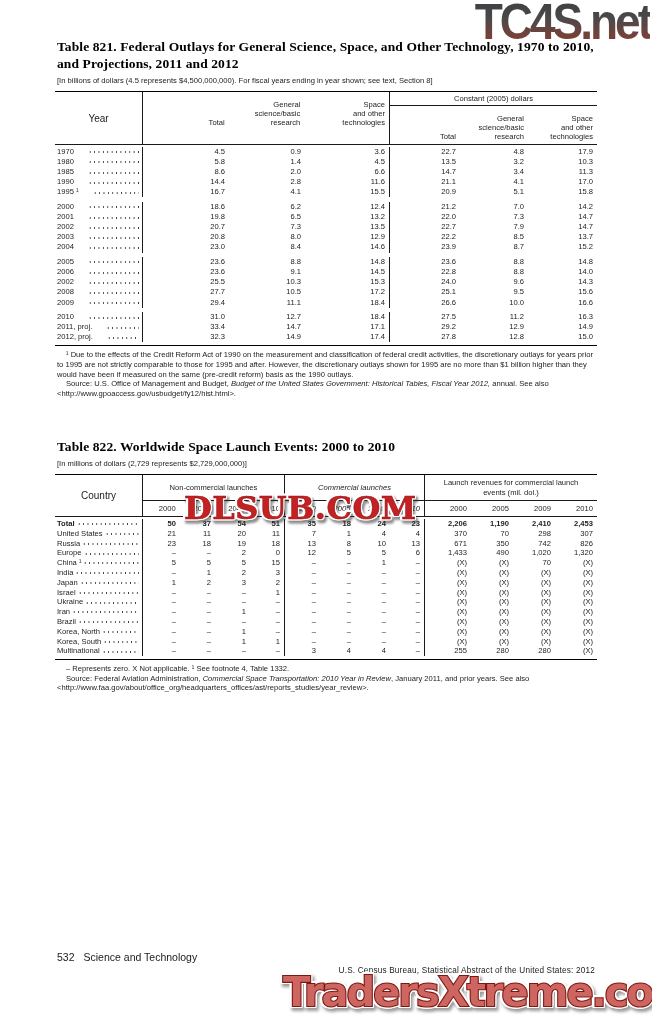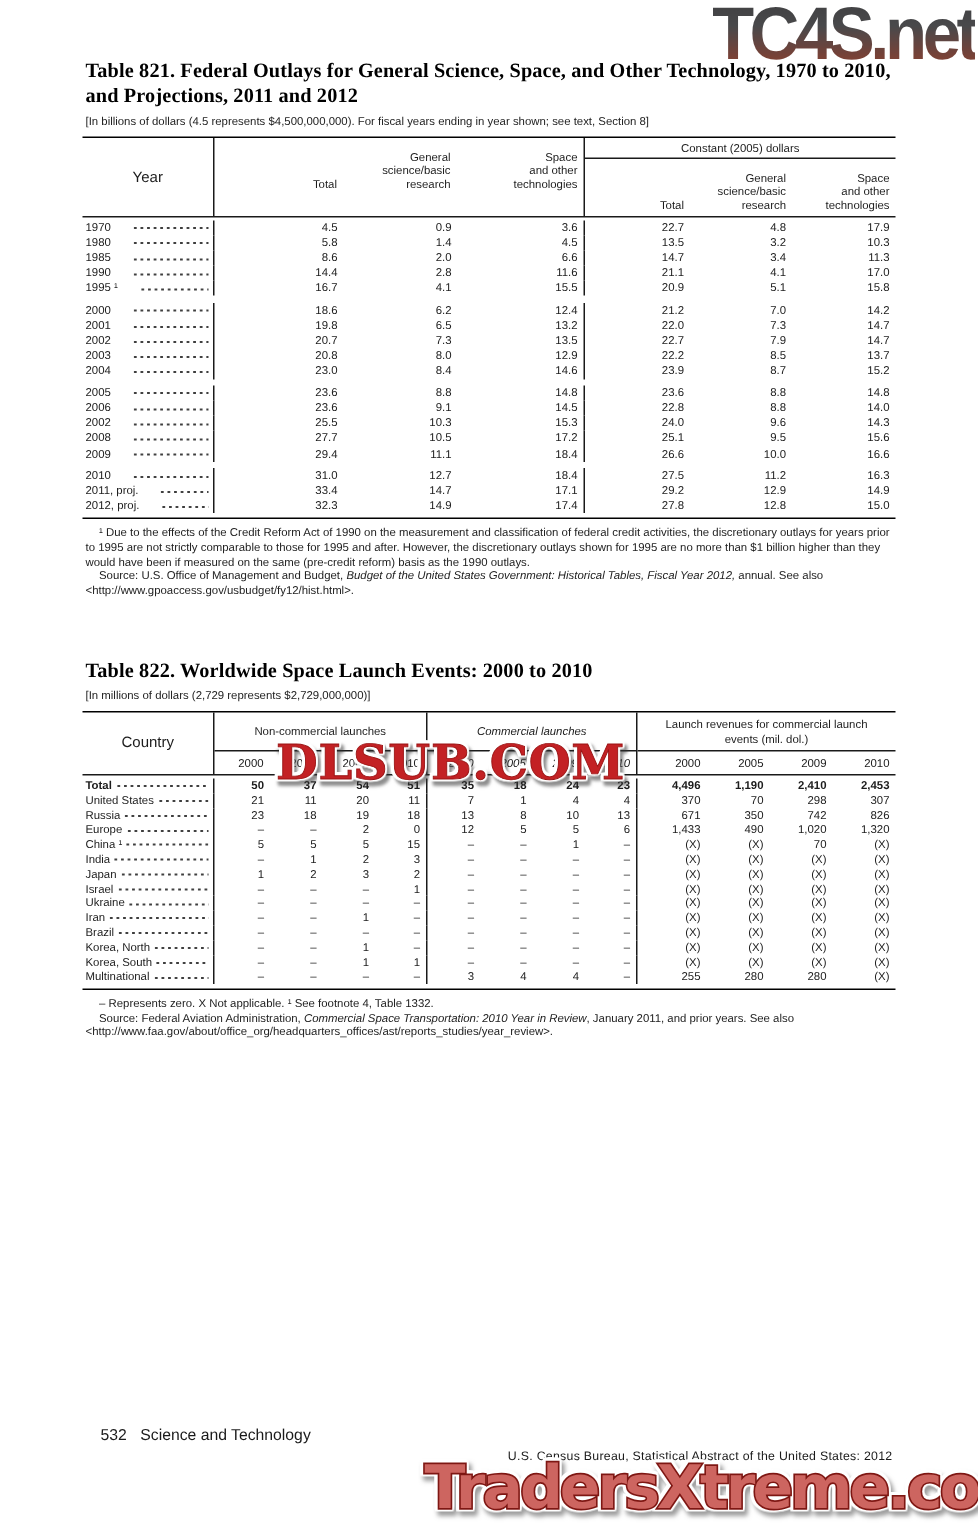--- a/index.html
+++ b/index.html
@@ -90,21 +90,21 @@
   .d0 { width: 86px; } .d1 { width: 76px; } .d2 { width: 85px; }
   .d3 { width: 70px; } .d4 { width: 68px; } .d5 { width: 69px; }
   .cA { width: 37px; } .cB { width: 35px; }
   .cC { width: 46px; } .cD { width: 42px; }
   
   .notes { margin-top: 4px; padding-left: 2px; }
   .note-para { font-size: 7.6px; line-height: 9.6px; text-indent: 9px; color: #222; }
   .note-para i { font-style: italic; }
   
   #footer-left {
-    position: absolute; left: 67px; top: 951px;
+    position: absolute; left: 57px; top: 951px;
     font-size: 10.5px; color: #1a1a1a;
   }
   #footer-left .pgnum { margin-right: 9px; }
   #footer-right {
     position: absolute; right: 57px; top: 966px;
     font-size: 8.2px; color: #1a1a1a; letter-spacing: 0.2px;
   }
   
   .wm { position: absolute; white-space: nowrap; pointer-events: none; }
   #wm-top {
@@ -442,21 +442,21 @@
               <span class="leader"></span>
             </div>
             <div class="cell cA">50</div>
             <div class="cell cB">37</div>
             <div class="cell cB">54</div>
             <div class="cell cB gsep">51</div>
             <div class="cell cB">35</div>
             <div class="cell cB">18</div>
             <div class="cell cB">24</div>
             <div class="cell cB gsep">23</div>
-            <div class="cell cC">4,496</div>
+            <div class="cell cC">2,206</div>
             <div class="cell cD">1,190</div>
             <div class="cell cD">2,410</div>
             <div class="cell cD">2,453</div>
           </div>
           <div class="trow trow822">
             <div class="lab">
               <span class="labtext">United States</span>
               <span class="leader"></span>
             </div>
             <div class="cell cA">21</div>

